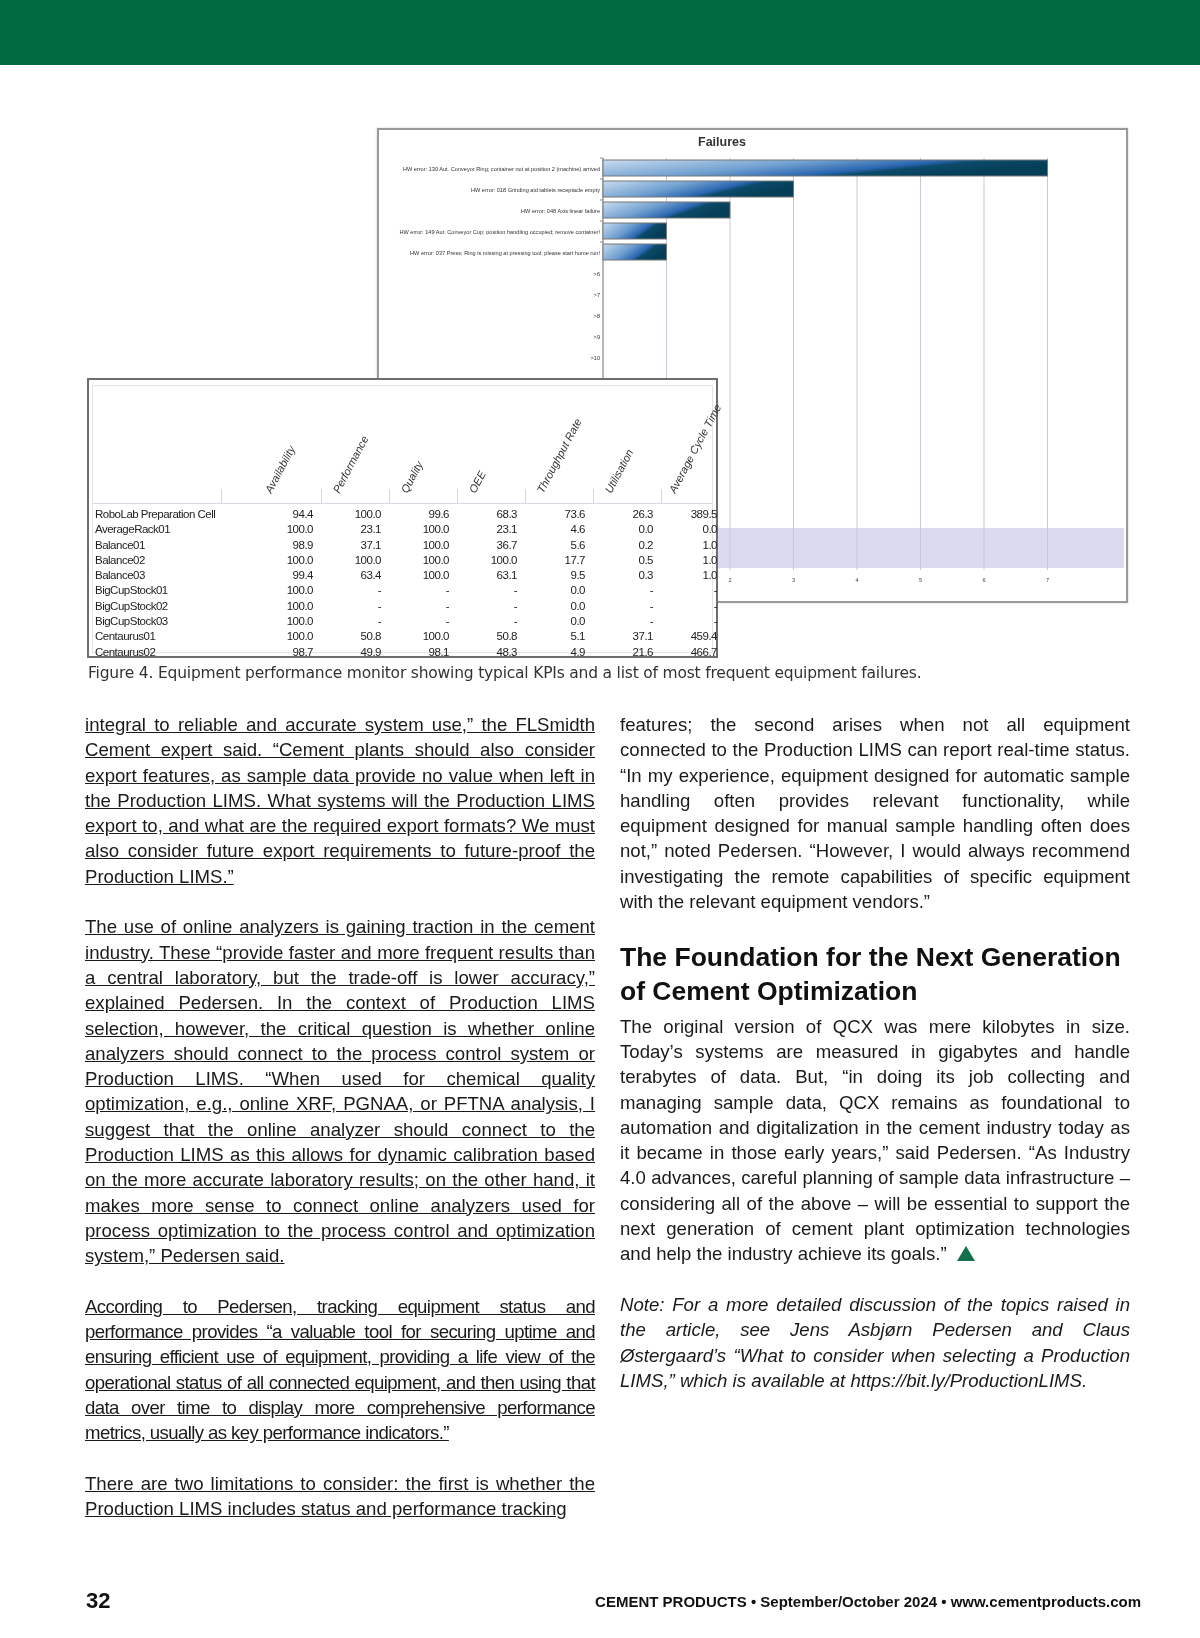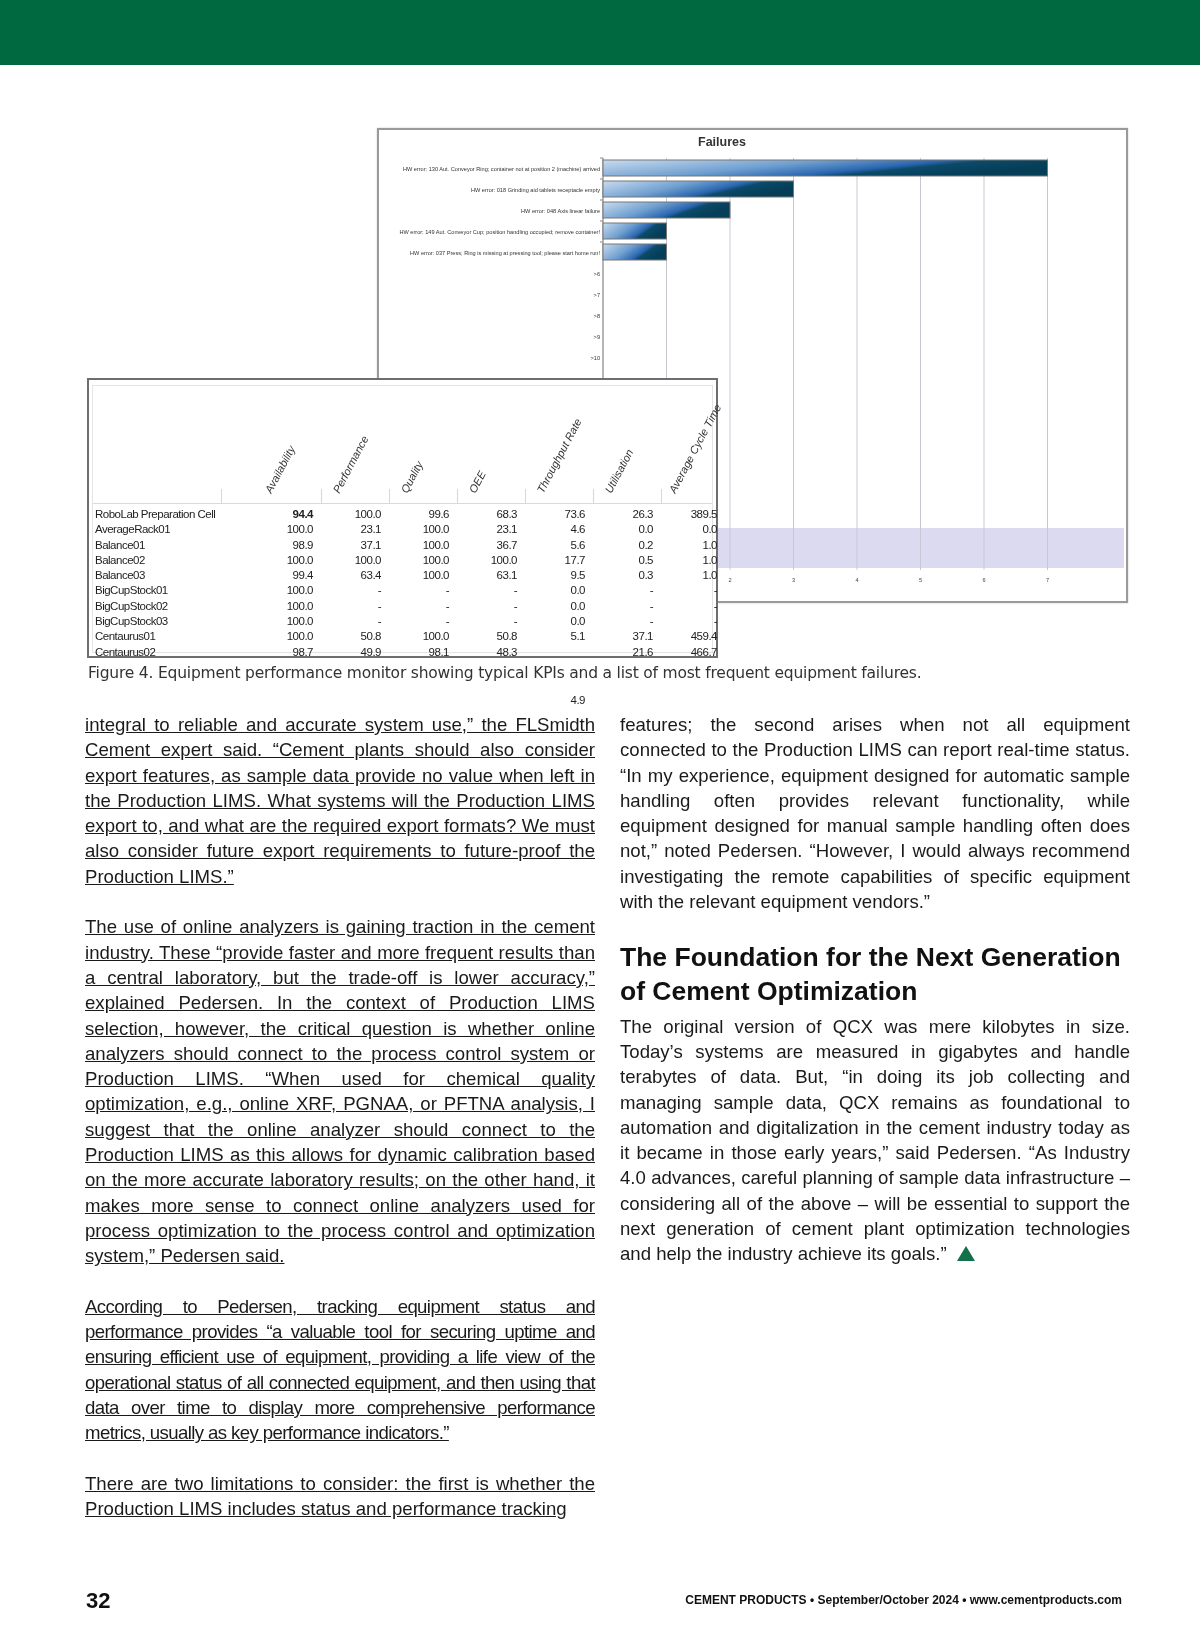--- a/index.html
+++ b/index.html
@@ -32,21 +32,21 @@
   .col { position: absolute; top: 712px; width: 510px; font-family: "Liberation Sans", sans-serif; font-size: 18.6px; line-height: 25.3px; color: #1a1a1a; text-align: justify; }
   .col.left { left: 85px; text-decoration: underline; }
   .col.right { left: 620px; }
   .col p { margin-bottom: 25.3px; }
   .col p.tight { letter-spacing: -0.6px; }
   .col h2 { font-family: "Liberation Sans", sans-serif; font-weight: bold; font-size: 26.5px; line-height: 34px; color: #111; margin-top: 14px; margin-bottom: 6px; text-align: left; }
   .col p.note { font-style: italic; }
   .end-mark { display: inline-block; width: 0; height: 0; border-left: 9px solid transparent; border-right: 9px solid transparent; border-bottom: 15px solid #12704a; margin-left: 10px; vertical-align: -1px; }
 
   .page-num { position: absolute; left: 86px; top: 1588px; font-family: "Liberation Sans", sans-serif; font-weight: bold; font-size: 22px; color: #111; }
-  .footer-text { position: absolute; right: 78px; top: 1593px; font-family: "Liberation Sans", sans-serif; font-weight: bold; font-size: 12px; color: #111; }
+  .footer-text { position: absolute; right: 59px; top: 1593px; font-family: "Liberation Sans", sans-serif; font-weight: bold; font-size: 15px; color: #111; }
 </style>
 </head>
 <body>
 
 <div class="topbar"></div>
 
 <div class="fail-box">
   <svg id="fail-svg" width="747" height="471">
     <defs>
       <linearGradient id="barGrad" x1="0" y1="0" x2="1" y2="0.35">
@@ -113,21 +113,21 @@
         <div class="kpi-colhead" style="left: 248px;">Performance</div>
         <div class="kpi-colhead" style="left: 316px;">Quality</div>
         <div class="kpi-colhead" style="left: 384px;">OEE</div>
         <div class="kpi-colhead" style="left: 452px;">Throughput Rate</div>
         <div class="kpi-colhead" style="left: 520px;">Utilisation</div>
         <div class="kpi-colhead" style="left: 584px;">Average Cycle Time</div>
       </div>
     <div class="kpi-rows" id="kpi-rows">
         <div class="kpi-row">
           <span class="kpi-name">RoboLab Preparation Cell</span>
-          <span class="kpi-val" style="left: 160px; font-weight: bold;">94.4</span>
+          <span class="kpi-val" style="left: 160px;">94.4</span>
           <span class="kpi-val" style="left: 228px;">100.0</span>
           <span class="kpi-val" style="left: 296px;">99.6</span>
           <span class="kpi-val" style="left: 364px;">68.3</span>
           <span class="kpi-val" style="left: 432px;">73.6</span>
           <span class="kpi-val" style="left: 500px;">26.3</span>
           <span class="kpi-val" style="left: 564px;">389.5</span>
         </div>
         <div class="kpi-row">
           <span class="kpi-name">AverageRack01</span>
           <span class="kpi-val" style="left: 160px;">100.0</span>
@@ -207,37 +207,38 @@
           <span class="kpi-val" style="left: 432px;">5.1</span>
           <span class="kpi-val" style="left: 500px;">37.1</span>
           <span class="kpi-val" style="left: 564px;">459.4</span>
         </div>
         <div class="kpi-row">
           <span class="kpi-name">Centaurus02</span>
           <span class="kpi-val" style="left: 160px;">98.7</span>
           <span class="kpi-val" style="left: 228px;">49.9</span>
           <span class="kpi-val" style="left: 296px;">98.1</span>
           <span class="kpi-val" style="left: 364px;">48.3</span>
-          <span class="kpi-val" style="left: 432px; margin-top: 48px;">4.9</span>
+          <span class="kpi-val" style="left: 432px;">4.9</span>
           <span class="kpi-val" style="left: 500px;">21.6</span>
           <span class="kpi-val" style="left: 564px;">466.7</span>
         </div>
       </div>
   </div>
 </div>
 
 <div class="caption">Figure 4. Equipment performance monitor showing typical KPIs and a list of most frequent equipment failures.</div>
 
 <div class="col left">
   <p>integral to reliable and accurate system use,” the FLSmidth Cement expert said. “Cement plants should also consider export features, as sample data provide no value when left in the Production LIMS. What systems will the Production LIMS export to, and what are the required export formats? We must also consider future export requirements to future-proof the Production LIMS.”</p>
   <p>The use of online analyzers is gaining traction in the cement industry. These “provide faster and more frequent results than a central laboratory, but the trade-off is lower accuracy,” explained Pedersen. In the context of Production LIMS selection, however, the critical question is whether online analyzers should connect to the process control system or Production LIMS. “When used for chemical quality optimization, e.g., online XRF, PGNAA, or PFTNA analysis, I suggest that the online analyzer should connect to the Production LIMS as this allows for dynamic calibration based on the more accurate laboratory results; on the other hand, it makes more sense to connect online analyzers used for process optimization to the process control and optimization system,” Pedersen said.</p>
   <p class="tight">According to Pedersen, tracking equipment status and performance provides “a valuable tool for securing uptime and ensuring efficient use of equipment, providing a life view of the operational status of all connected equipment, and then using that data over time to display more comprehensive performance metrics, usually as key performance indicators.”</p>
   <p>There are two limitations to consider: the first is whether the Production LIMS includes status and performance tracking</p>
 </div>
 
 <div class="col right">
   <p>features; the second arises when not all equipment connected to the Production LIMS can report real-time status. “In my experience, equipment designed for automatic sample handling often provides relevant functionality, while equipment designed for manual sample handling often does not,” noted Pedersen. “However, I would always recommend investigating the remote capabilities of specific equipment with the relevant equipment vendors.”</p>
   <h2>The Foundation for the Next Generation of Cement Optimization</h2>
   <p><span>The original version of QCX was mere kilobytes in size. Today’s systems are measured in gigabytes and handle terabytes of data. But, “in doing its job collecting and managing sample data, QCX remains as foundational to automation and digitalization in the cement industry today as it became in those early years,” said Pedersen. “As Industry 4.0 advances, careful planning of sample data infrastructure – considering all of the above – will be essential to support the next generation of cement plant optimization technologies and help the industry achieve its goals.”</span><span class="end-mark"></span></p>
+  <p class="note">Note: For a more detailed discussion of the topics raised in the article, see Jens Asbjørn Pedersen and Claus Østergaard’s “What to consider when selecting a Production LIMS,” which is available at https://bit.ly/ProductionLIMS.</p>
 </div>
 
 <div class="page-num">32</div>
 <div class="footer-text">CEMENT PRODUCTS • September/October 2024 • www.cementproducts.com</div>
 
 </body></html>

